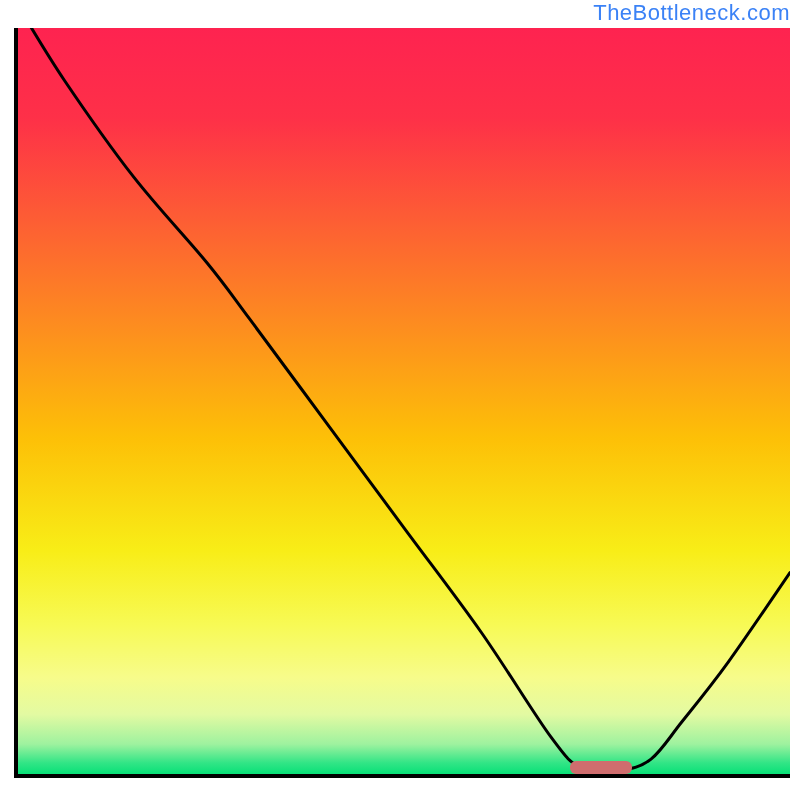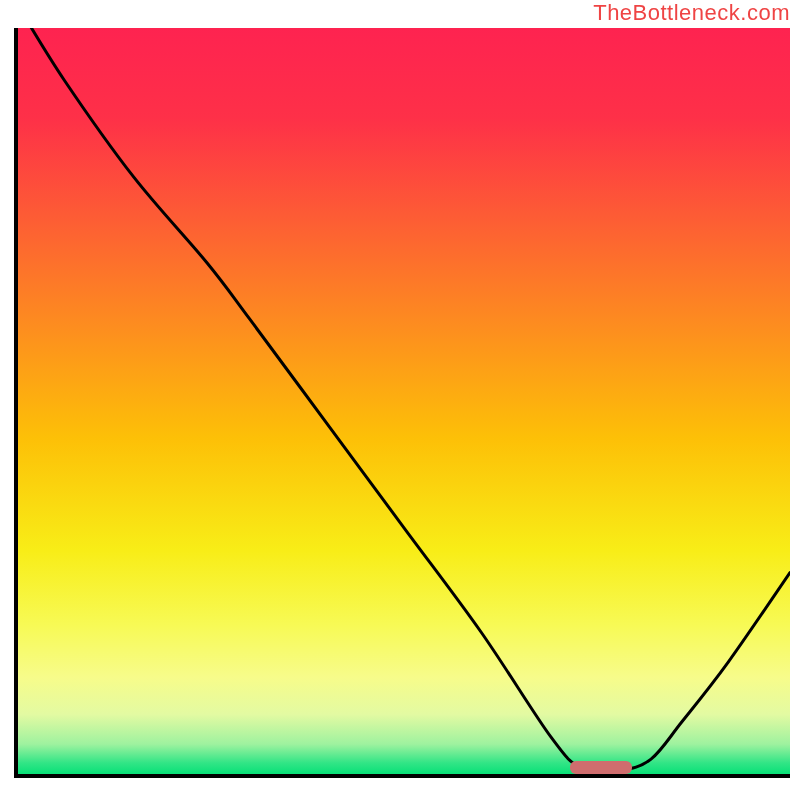--- a/index.html
+++ b/index.html
@@ -17,21 +17,21 @@
     height: 800px;
     background: #ffffff;
     box-sizing: border-box;
   }
   .watermark {
     position: absolute;
     top: 0;
     right: 10px;
     font-size: 22px;
     font-weight: 500;
-    color: #ef4444;
+    color: #3b82f6;
     letter-spacing: 0.5px;
   }
   .plot-area {
     position: absolute;
     left: 14px;
     top: 28px;
     width: 772px;
     height: 746px;
     border-left: 4px solid #000;
     border-bottom: 4px solid #000;

